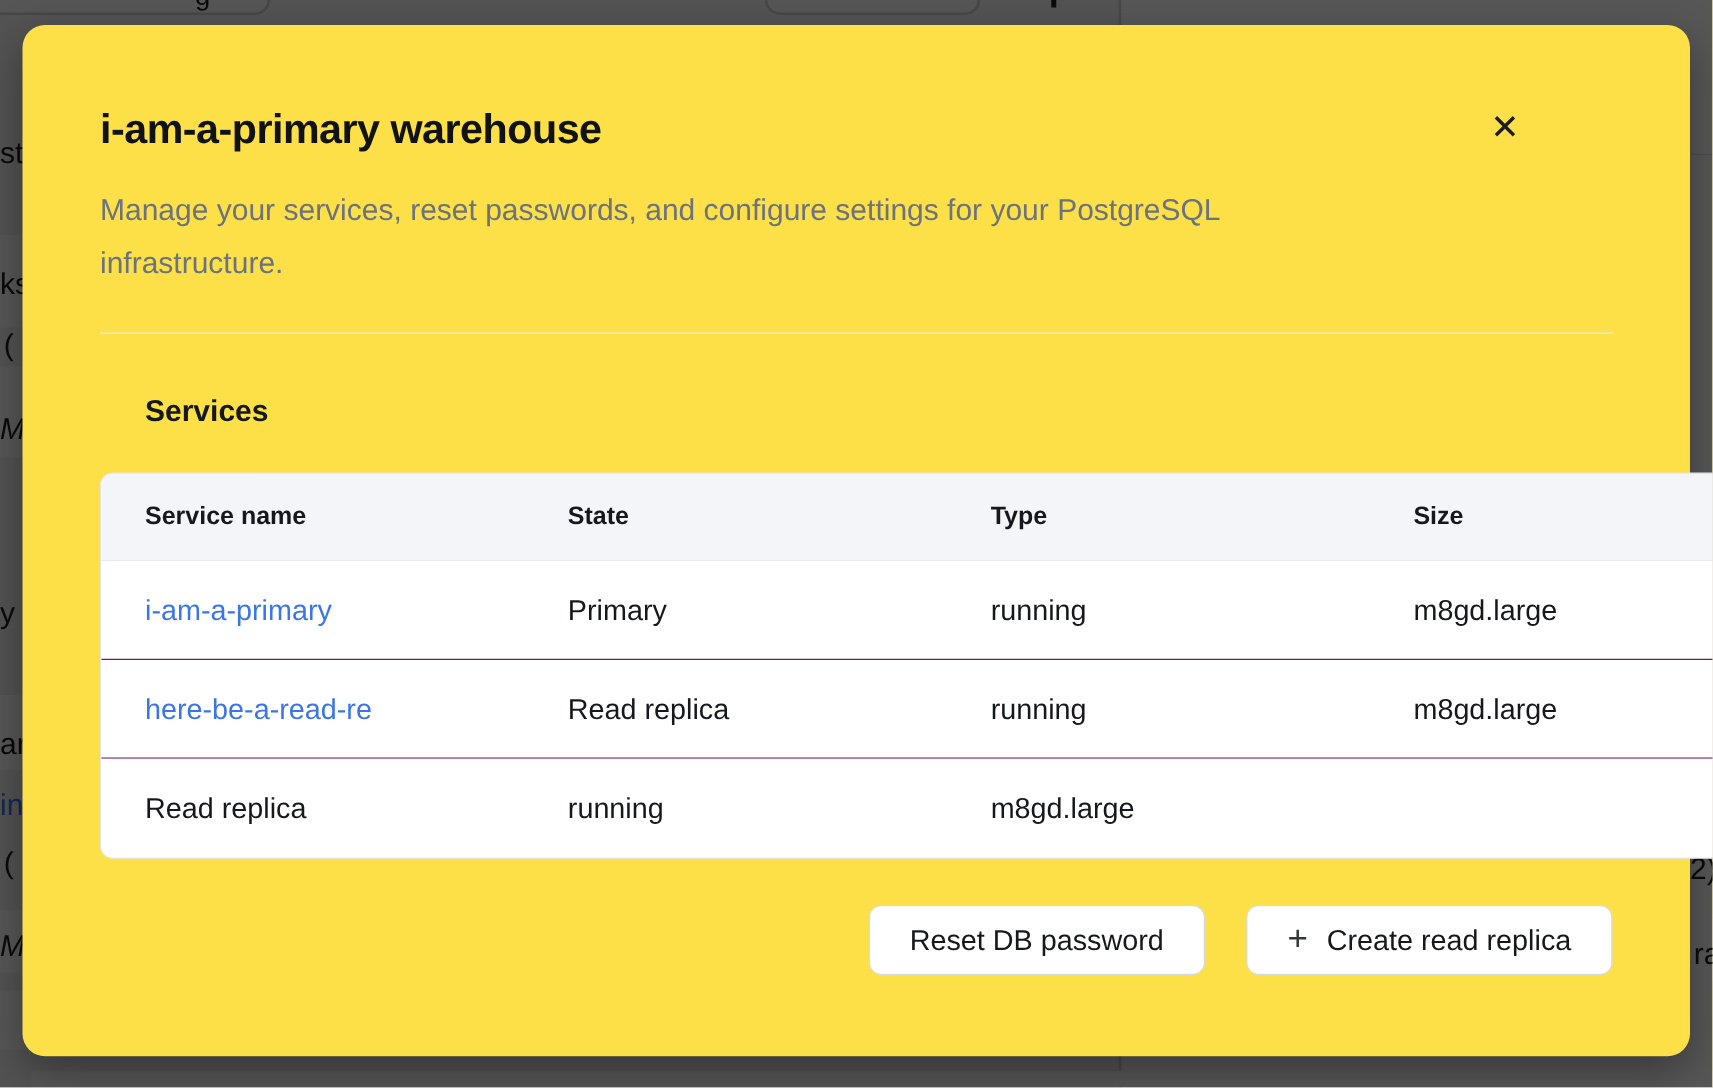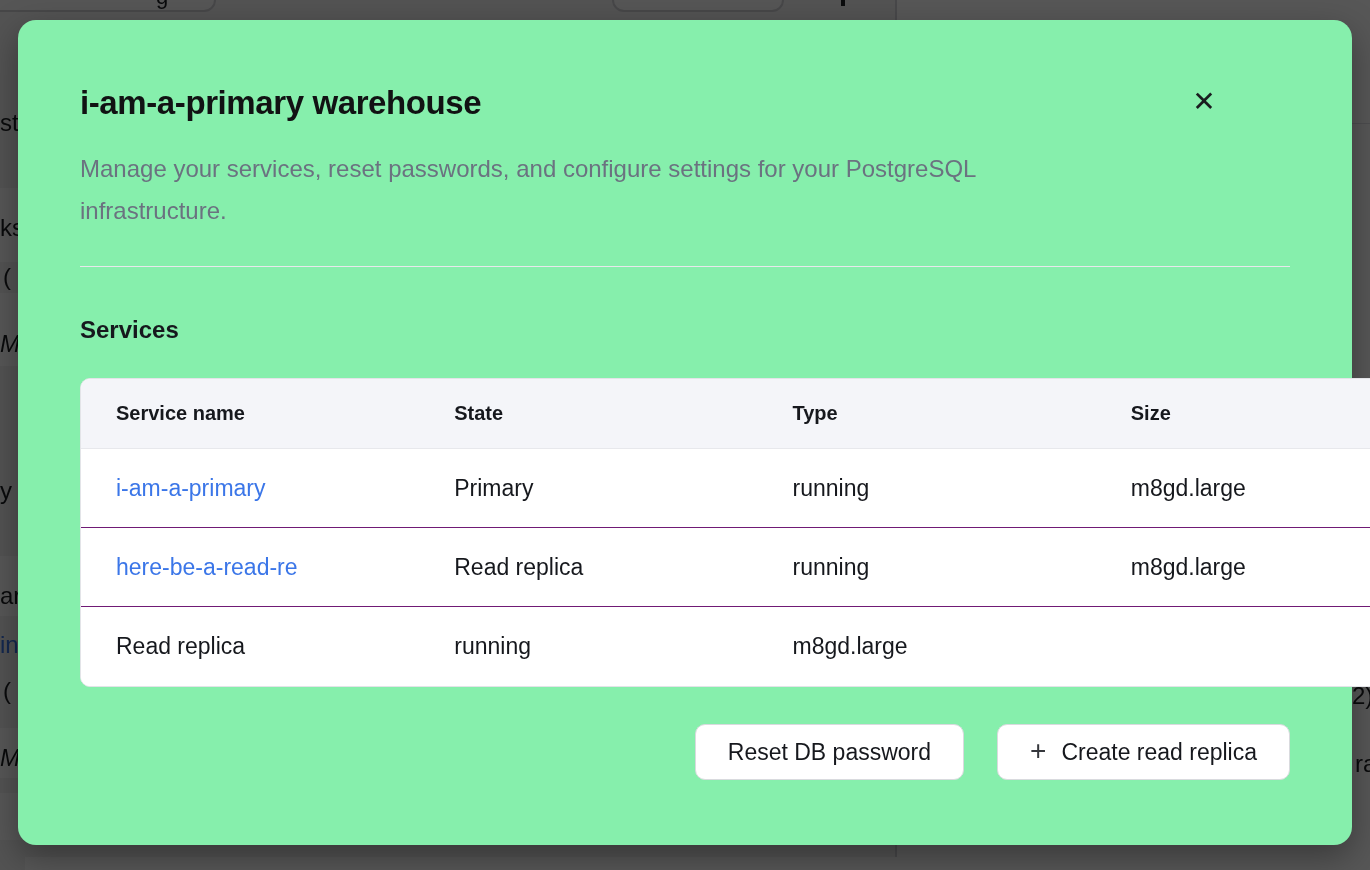--- a/index.html
+++ b/index.html
@@ -30,39 +30,39 @@
   }
   .bd-frag.italic { font-style: italic; }
   .bd-frag.blue { color: #3b76e8; }
 
   
   .scrim { position: absolute; inset: 0; background: rgba(0,0,0,0.66); }
 
   
   .modal {
     position: absolute; left: 18px; top: 20px; width: 1334px; height: 825px;
-    background: #86efac; border-radius: 18px;
+    background: #fde047; border-radius: 18px;
     box-shadow: 0 12px 34px rgba(0,0,0,0.35);
     padding: 64px 62px 52px 62px;
   }
   .modal-header { position: relative; }
   .modal-title {
     font-size: 33px; font-weight: 700; color: #111213; letter-spacing: -0.4px;
   }
   .close-btn {
     position: absolute; right: 66px; top: -2px;
     width: 40px; height: 40px; border: none; background: transparent;
     font-size: 28px; font-weight: 300; color: #1a1c1f; line-height: 40px;
     text-align: center; cursor: pointer; padding: 0;
   }
   .modal-desc {
     margin-top: 26px; font-size: 24px; line-height: 42px; color: #6b7280;
   }
   .divider { margin-top: 34px; height: 1px; background: #e8e8ec; }
-  .services-heading { margin-top: 49px; font-size: 24px; font-weight: 700; color: #16181d; }
+  .services-heading { margin-top: 49px; font-size: 24px; font-weight: 700; color: #16181d; margin-left: 36px; }
 
   .services-table {
     margin-top: 34px; width: 1355px;
     border: 1px solid #e3e4e8; border-radius: 10px;
     overflow: hidden; background: #fff;
   }
   .tbl-row { display: flex; align-items: center; }
   .tbl-head { background: #f4f5f9; height: 70px; border-bottom: 1px solid #e7e8ec; }
   .tbl-body-row { height: 79px; border-bottom: 1px solid #701a75; background: #fff; }
   .tbl-body-row:last-child { border-bottom: none; }

